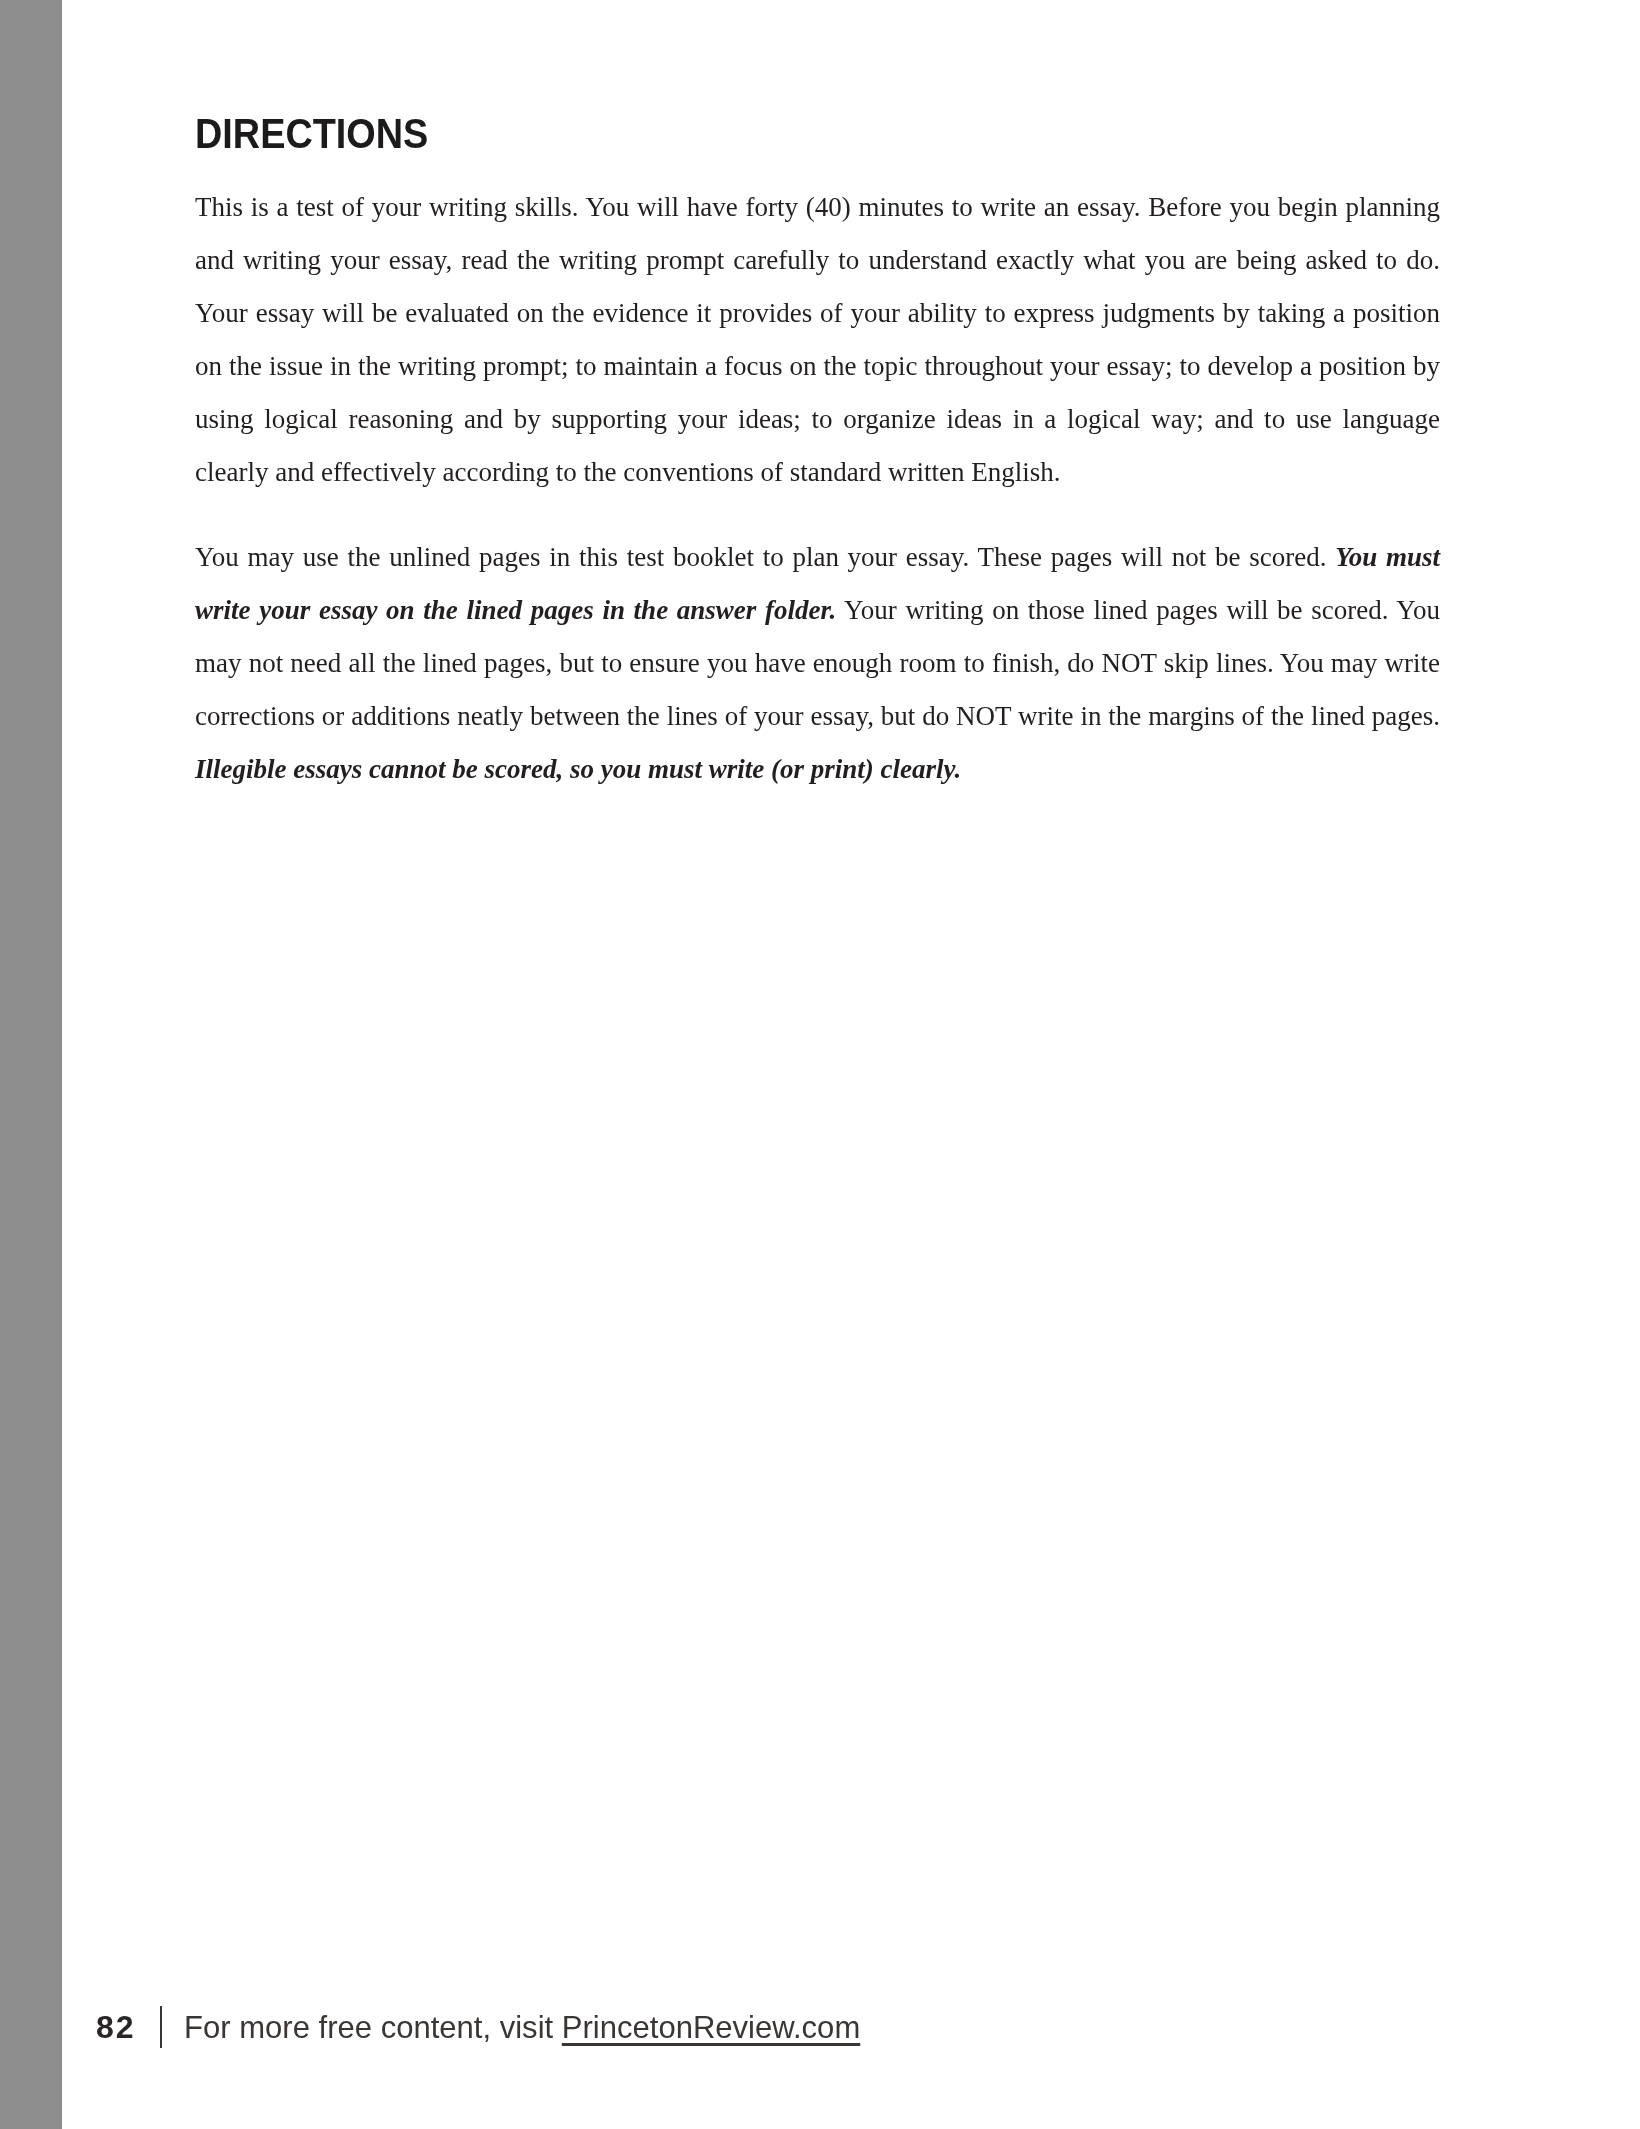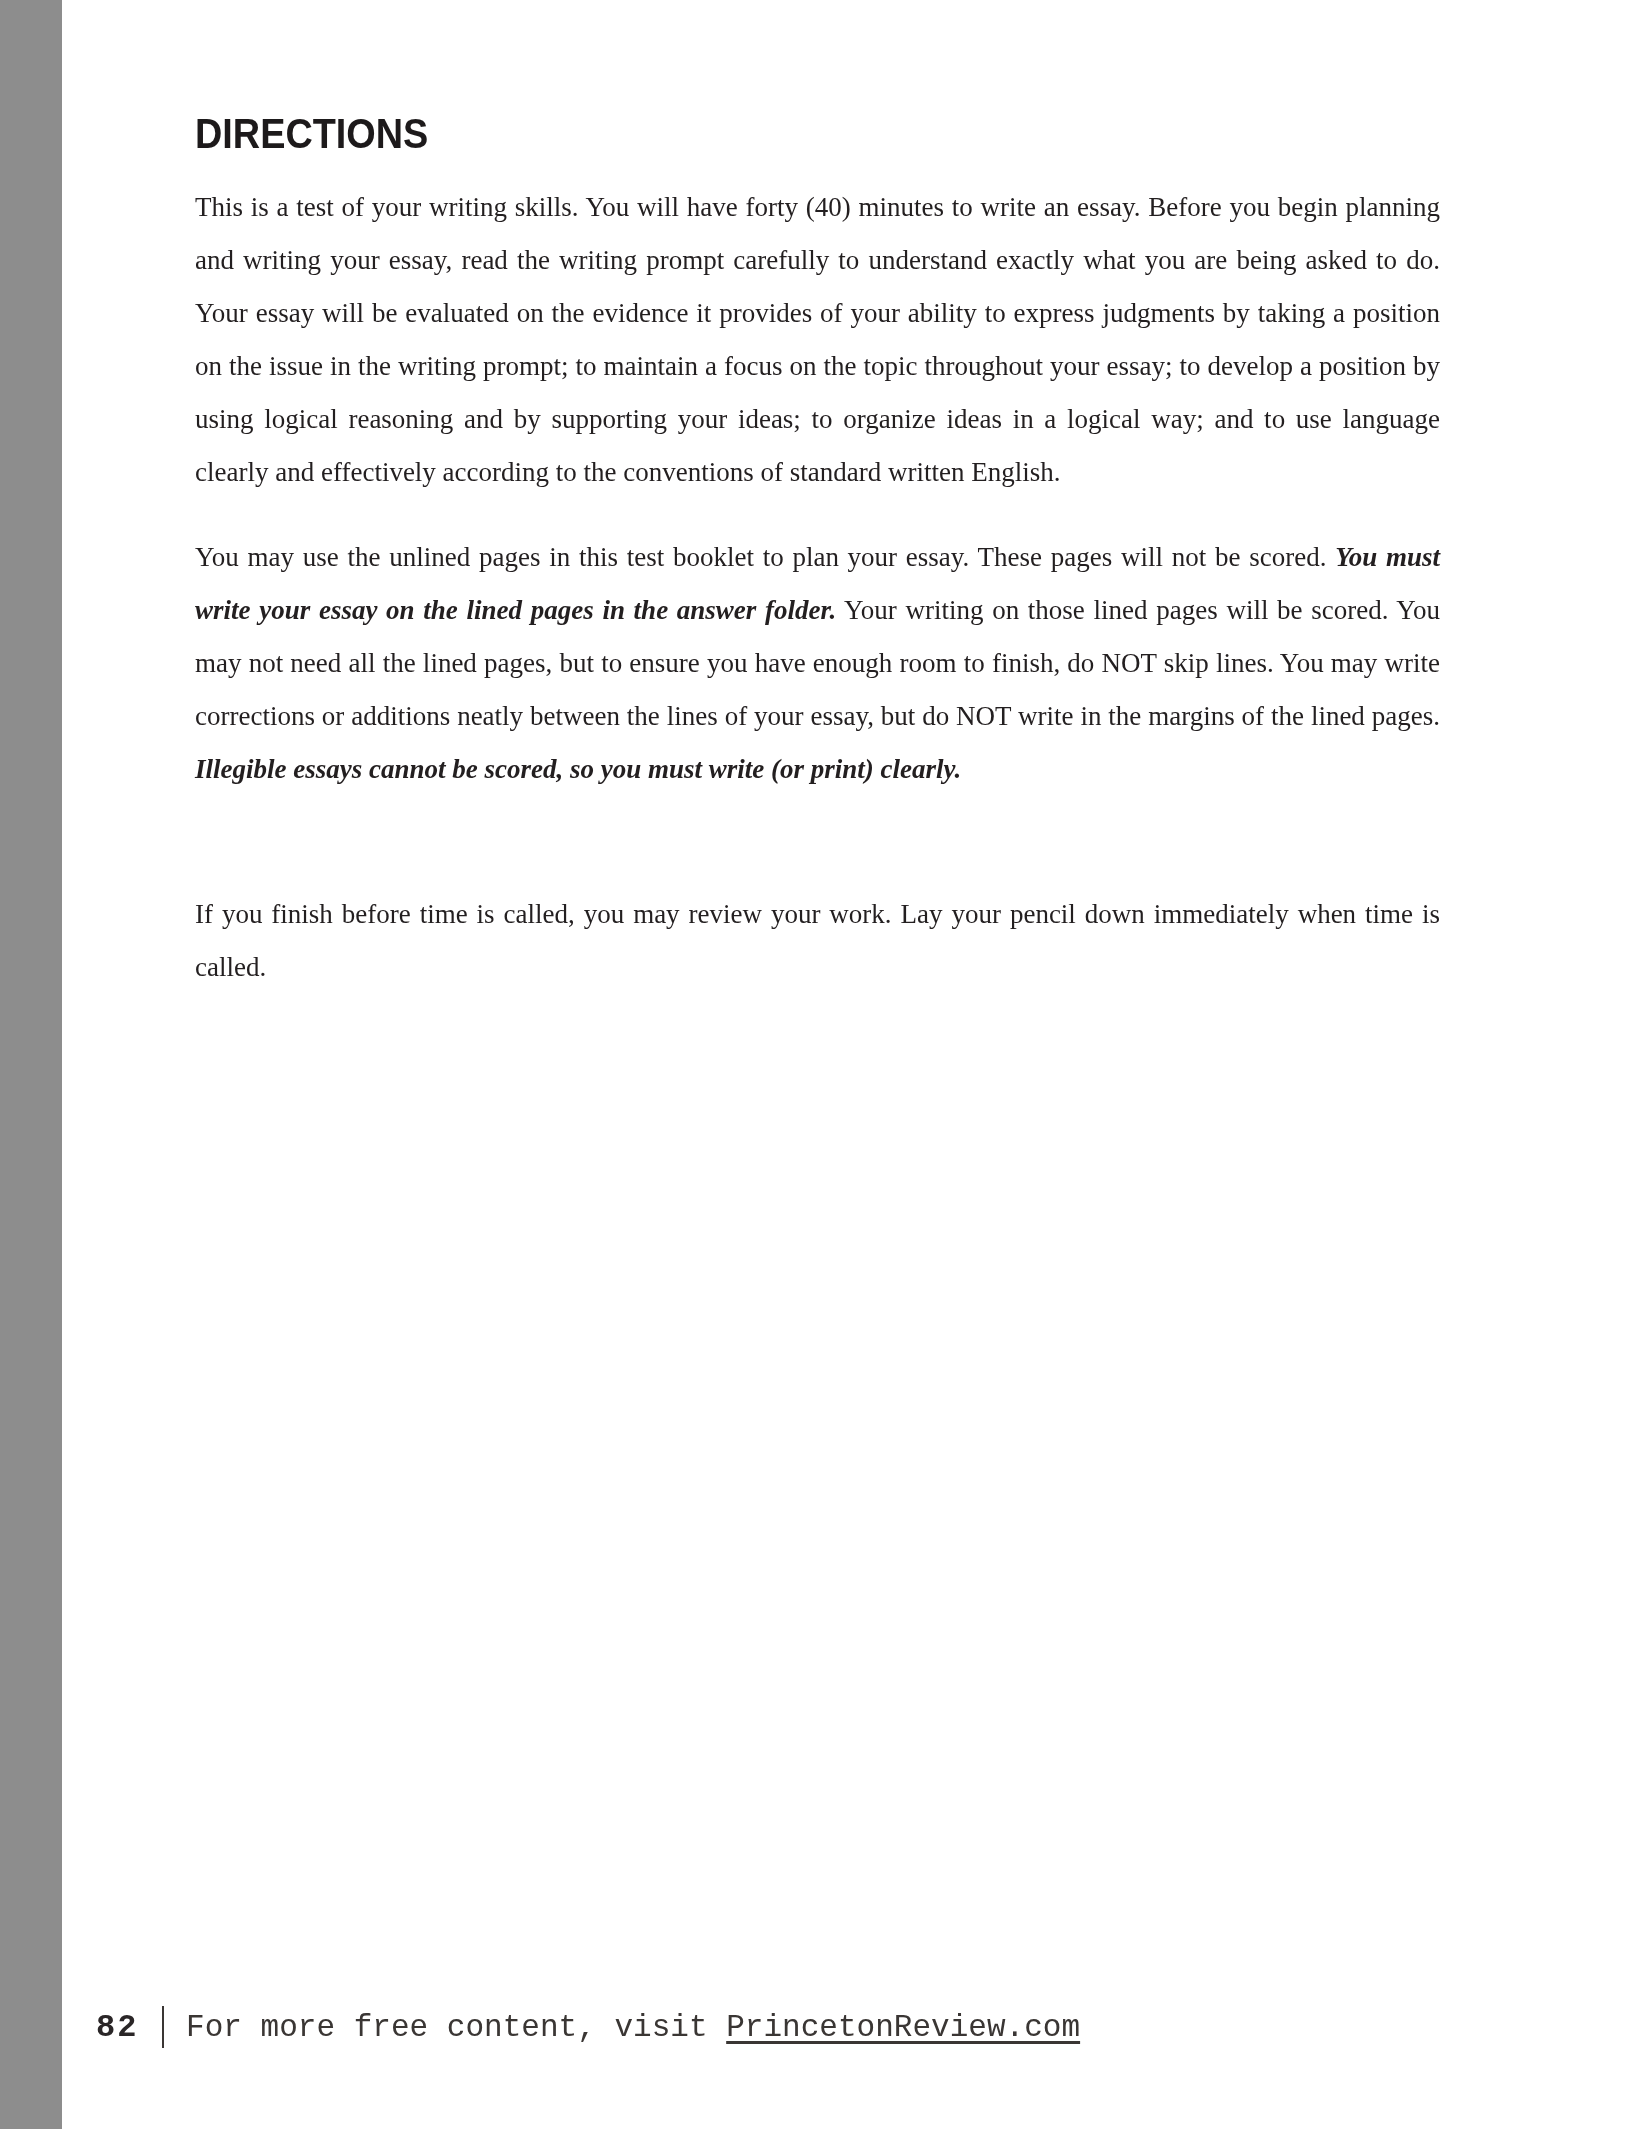--- a/index.html
+++ b/index.html
@@ -66,21 +66,21 @@
     text-align-last: justify;
     white-space: normal;
     color: #1d1a1b;
   }
   .footer {
     position: absolute;
     left: 96px;
     top: 2006px;
     display: flex;
     align-items: center;
-    font-family: Liberation Mono, monospace;
+    font-family: Liberation Sans, sans-serif;
     font-size: 32px;
     color: #3a3634;
   }
   .footer .num {
     font-weight: bold;
     letter-spacing: 2px;
     color: #2a2627;
   }
   .footer .sep {
     width: 2px;
@@ -103,21 +103,20 @@
 <body>
 
 <div class="edge-bar"></div>
 
 <main class="content">
   <h1 class="heading">DIRECTIONS</h1>
 
   <div class="paras">
       <p><span>This is a test of your writing skills. You will have forty (40) minutes to write an essay. Before you begin planning and writing your essay, read the writing prompt carefully to understand exactly what you are being asked to do. Your essay will be evaluated on the evidence it provides of your ability to express judgments by taking a position on the issue in the writing prompt; to maintain a focus on the topic throughout your essay; to develop a position by using logical reasoning and by supporting your ideas; to organize ideas in a logical way; and to use language clearly and effectively according to the conventions of standard written English.</span></p>
       <p><span>You may use the unlined pages in this test booklet to plan your essay. These pages will not be scored. </span><span class="bi">You must write your essay on the lined pages in the answer folder.</span><span> Your writing on those lined pages will be scored. You may not need all the lined pages, but to ensure you have enough room to finish, do NOT skip lines. You may write corrections or additions neatly between the lines of your essay, but do NOT write in the margins of the lined pages. </span><span class="bi">Illegible essays cannot be scored, so you must write (or print) clearly.</span></p>
-      <p><span>If you finish before time is called, you may review your work. Lay your pencil down immediately when time is called.</span></p>
     </div>
 
 </main>
 
 <footer class="footer">
   <span class="num">82</span>
   <span class="sep"></span>
   <span class="ftext"><span>For more free content, visit </span><a class="link">PrincetonReview.com</a></span>
 </footer>
 

